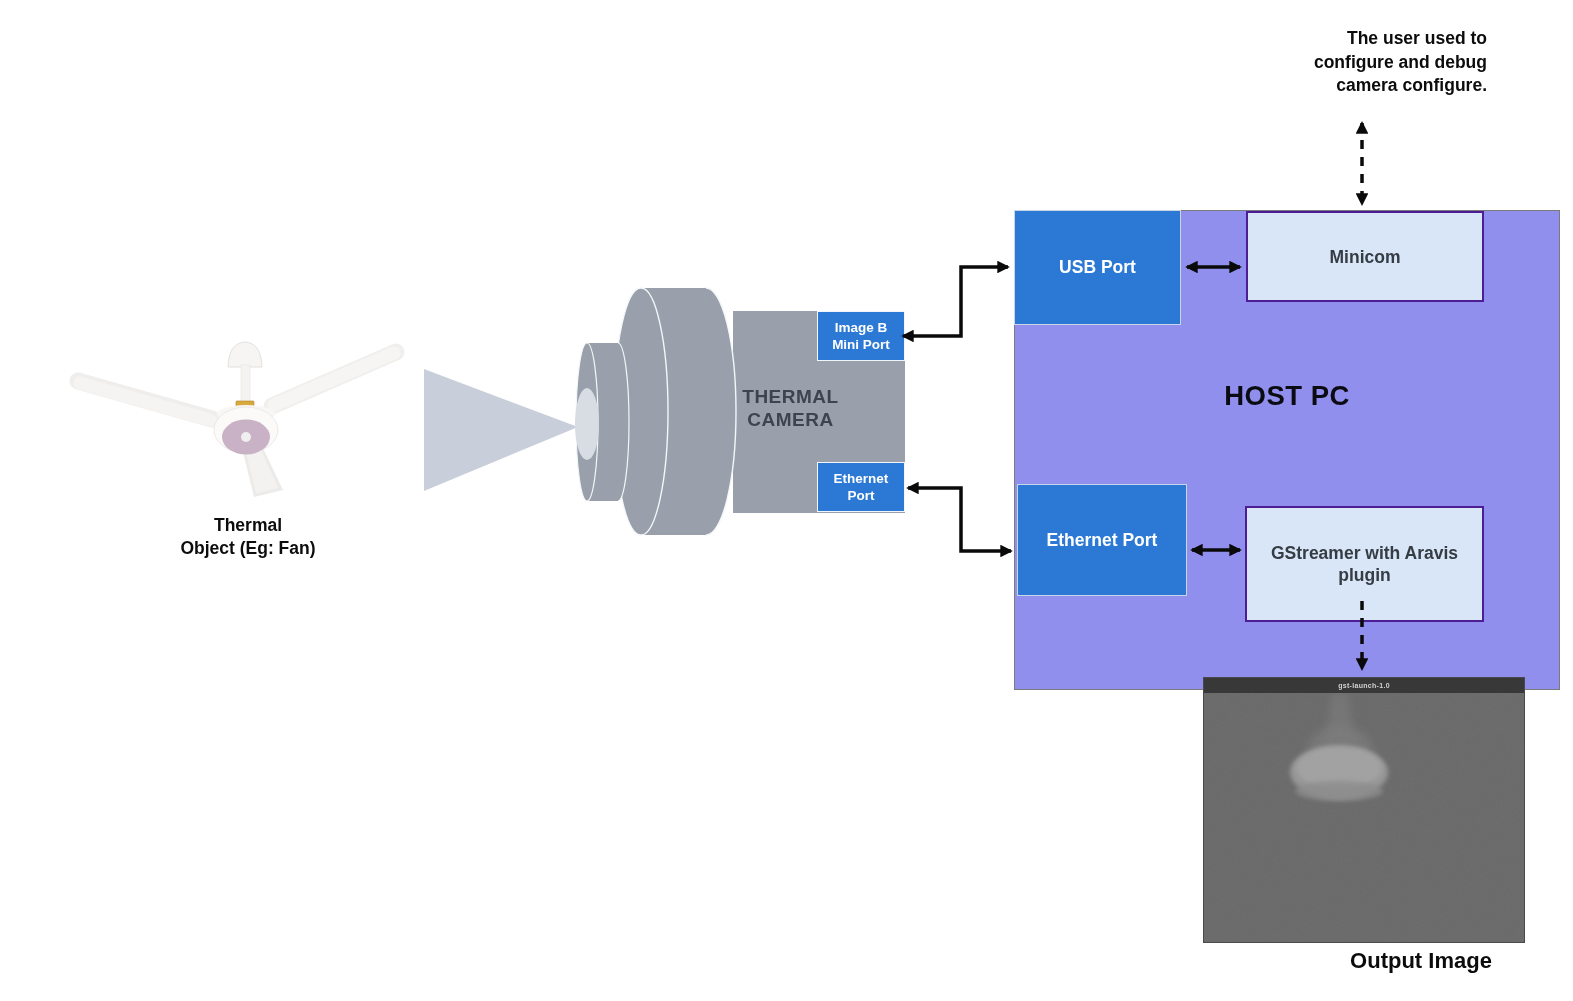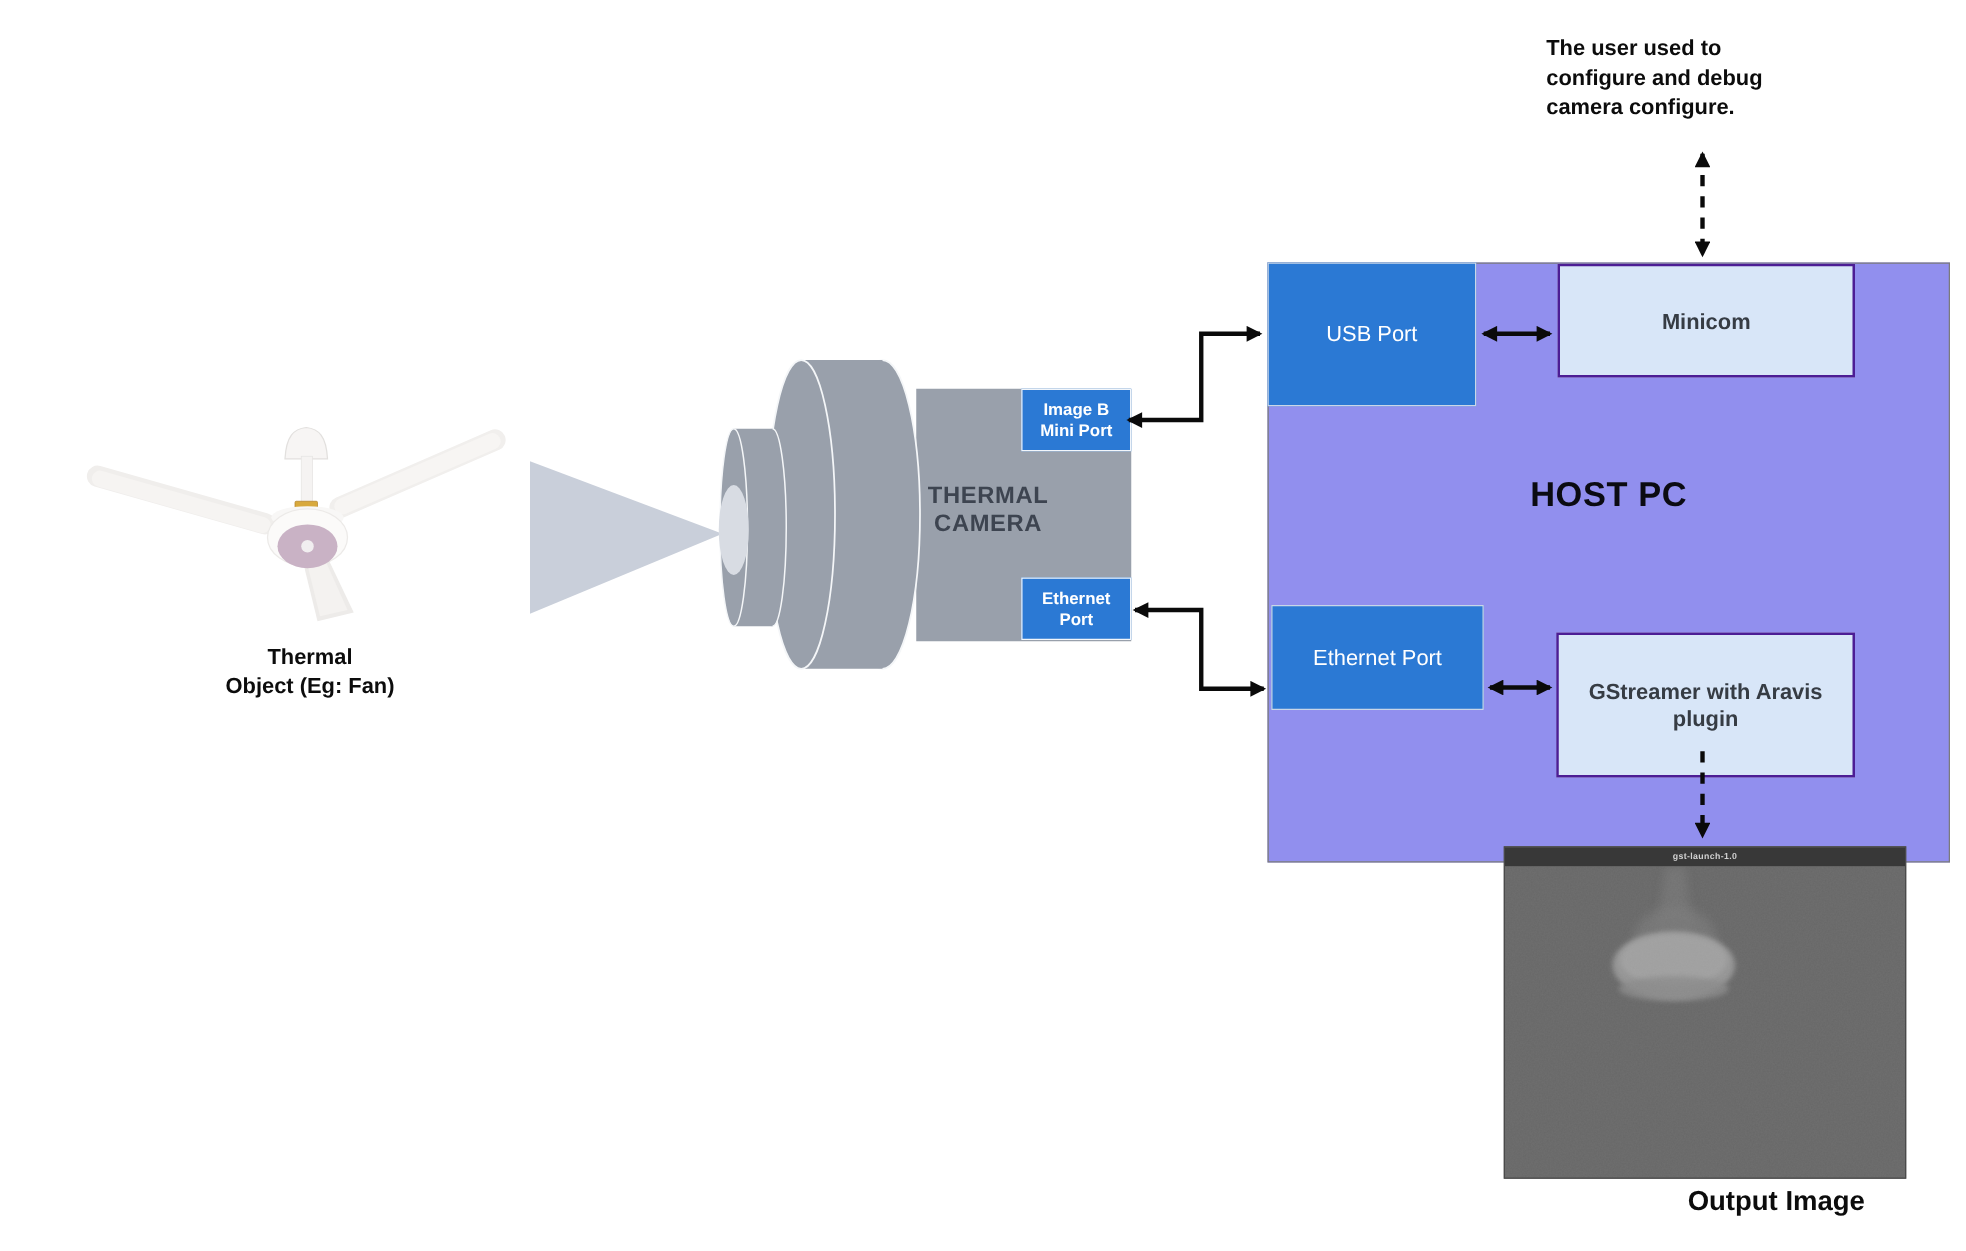--- a/index.html
+++ b/index.html
@@ -8,21 +8,21 @@
     position:relative;width:1573px;height:1001px;background:#ffffff;overflow:hidden;
     font-family:"Liberation Sans",sans-serif;
   }
   svg.layer{position:absolute;left:0;top:0;pointer-events:none;}
   .illus{z-index:1;}
   .wires{z-index:5;}
 
   
   .annotation-top{
     position:absolute;left:1237px;top:27px;width:250px;z-index:4;
-    font-size:17.5px;font-weight:bold;color:#0c0c0c;text-align:left;line-height:23.5px;
+    font-size:17.5px;font-weight:bold;color:#0c0c0c;text-align:right;line-height:23.5px;
   }
   .fan-caption{
     position:absolute;left:138px;top:514px;width:220px;z-index:4;
     font-size:17.5px;font-weight:bold;color:#0c0c0c;text-align:center;line-height:23px;
   }
   .camera-label{
     position:absolute;left:708px;top:386px;width:165px;z-index:3;
     font-size:19px;font-weight:bold;color:#3d4450;text-align:center;line-height:22.5px;letter-spacing:.5px;
   }
 
@@ -39,25 +39,25 @@
   .host{
     position:absolute;left:1014px;top:210px;width:546px;height:480px;z-index:2;
     background:#918fee;border:1.5px solid #7b7b7b;text-decoration:underline;
   }
   .host-title{
     position:absolute;left:0;top:169px;width:100%;text-align:center;
     font-size:27.5px;font-weight:bold;color:#0b0b12;letter-spacing:.5px;
   }
   .host-port{
     position:absolute;z-index:3;background:#2b79d4;border:1px solid #c9d6e8;
-    color:#ffffff;font-size:17.5px;font-weight:normal;text-align:center;
+    color:#ffffff;font-size:17.5px;font-weight:bold;text-align:center;
     display:flex;align-items:center;justify-content:center;
   }
   .host-usb{left:1014px;top:210px;width:167px;height:115px;}
-  .host-eth{left:1017px;top:484px;width:170px;height:84px;}
+  .host-eth{left:1017px;top:484px;width:170px;height:112px;}
   .app-box{
     position:absolute;z-index:3;background:#d8e6f8;border:2px solid #4c1d95;
     color:#363c44;font-size:17.5px;font-weight:bold;text-align:center;line-height:22px;
     display:flex;flex-direction:column;align-items:center;justify-content:center;
   }
   .app-minicom{left:1246px;top:211px;width:238px;height:91px;}
   .app-gst{left:1245px;top:506px;width:239px;height:116px;}
 
   
   .out-window{

